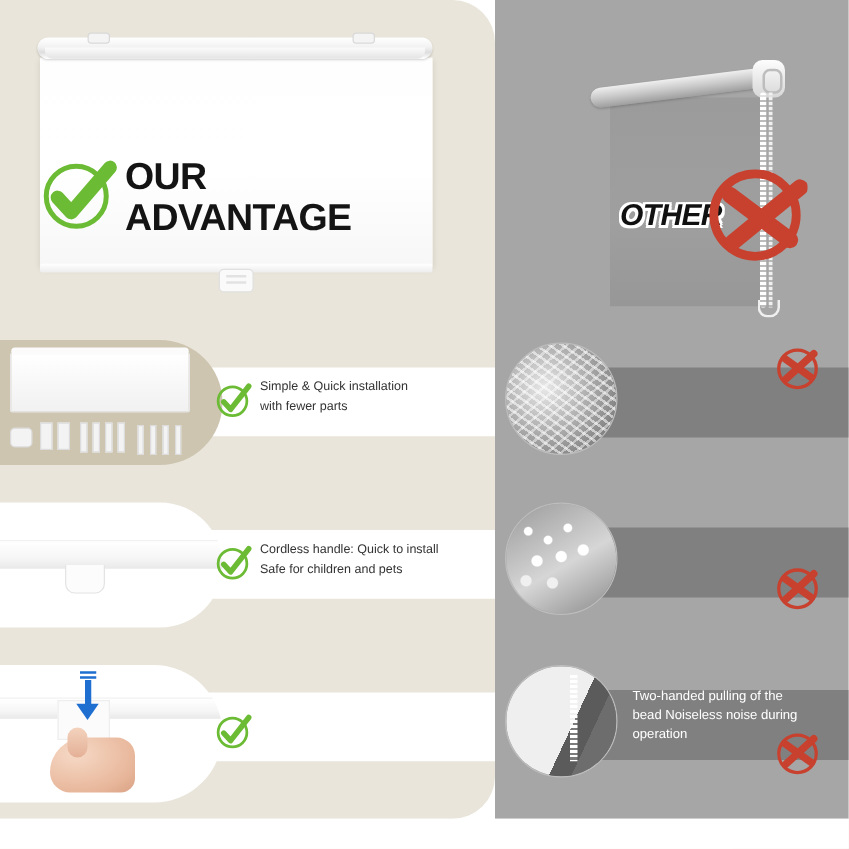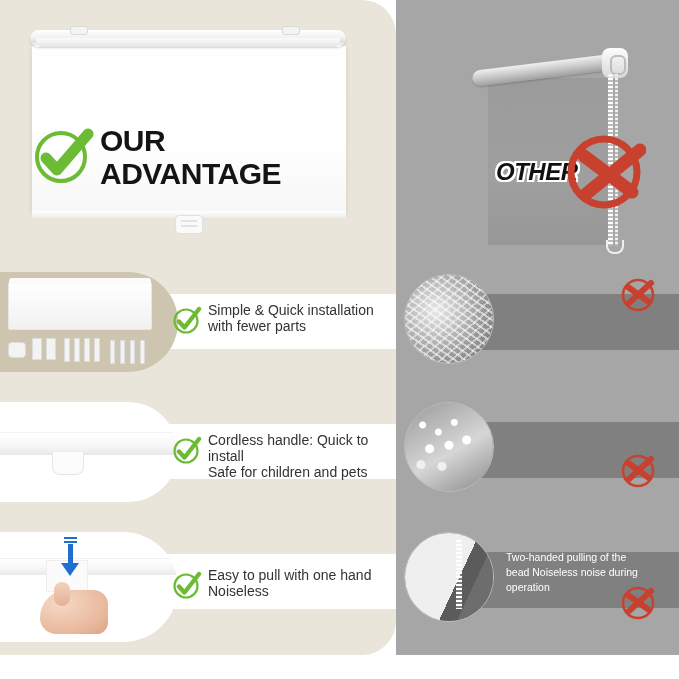--- a/index.html
+++ b/index.html
@@ -69,21 +69,21 @@
   .lrow .band{
     position:absolute;left:0;top:22px;width:396px;height:55px;background:#ffffff;
   }
   .lrow .thumbpill{
     position:absolute;left:0;top:0;width:178px;height:100px;
     border-top-right-radius:52px;border-bottom-right-radius:52px;
     overflow:hidden;
   }
   .lrow .rtext{
     position:absolute;left:208px;top:30px;
-    font-size:14px;line-height:16px;color:#333;white-space:pre-line;
+    font-size:10px;line-height:16px;color:#333;white-space:pre-line;
   }
   .lrow .rcheck{position:absolute;left:172px;top:33px;}
 
   .pill-a{background:#cdc5b0;}
   .pill-b{background:#ffffff;}
   .pill-c{background:#ffffff;}
 
   .blindchip{
     position:absolute;left:8px;top:10px;width:142px;height:46px;
     background:linear-gradient(#ffffff,#f1f1f1);border:1px solid #e6e6e6;border-radius:2px;
@@ -302,22 +302,20 @@
           <i class="arrow-cap"></i><i class="arrow-stem"></i><i class="arrow-head"></i>
         </span>
         <div class="hand"></div>
       </div>
       <span class="rcheck" style="top:38px;">
         <svg width="30" height="30" viewBox="0 0 30 30">
           <circle cx="14" cy="16" r="11.5" fill="none" stroke="#6cbb34" stroke-width="2.2"></circle>
           <path d="M7 16.5 L12.5 22.5 L27 4" fill="none" stroke="#6cbb34" stroke-width="4.4" stroke-linecap="round" stroke-linejoin="round"></path>
         </svg>
       </span>
-      <div class="rtext" style="top:35px;">Easy to pull with one hand
-Noiseless</div>
     </div>
   </div>
 
   <div class="right-panel">
 
     <div class="other-hero">
       <div class="o-fabric"></div>
       <div class="o-rail"></div>
       <div class="o-endcap"></div>
       <div class="o-chain"></div>

